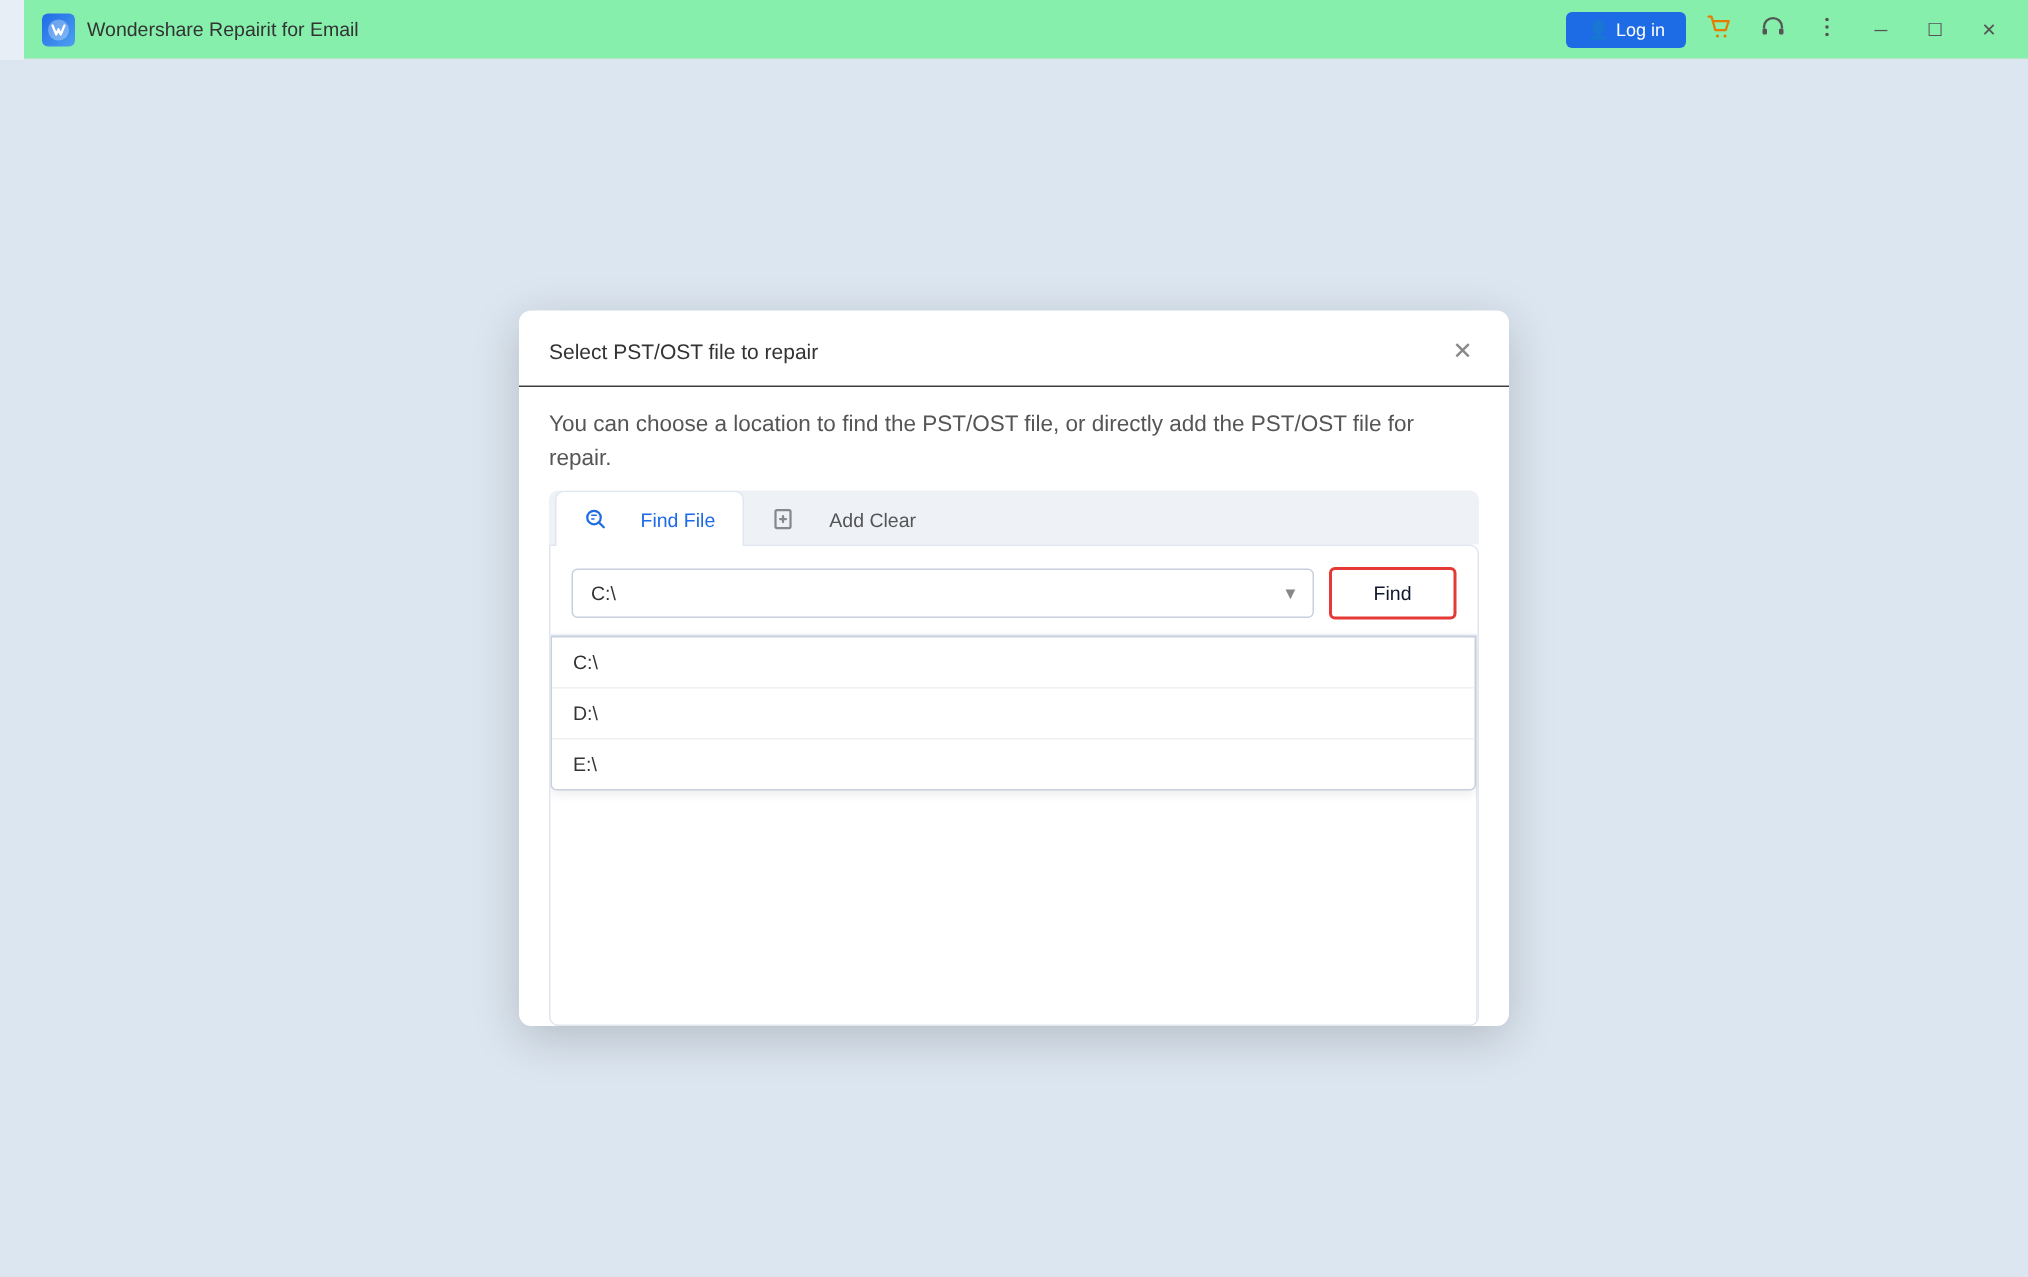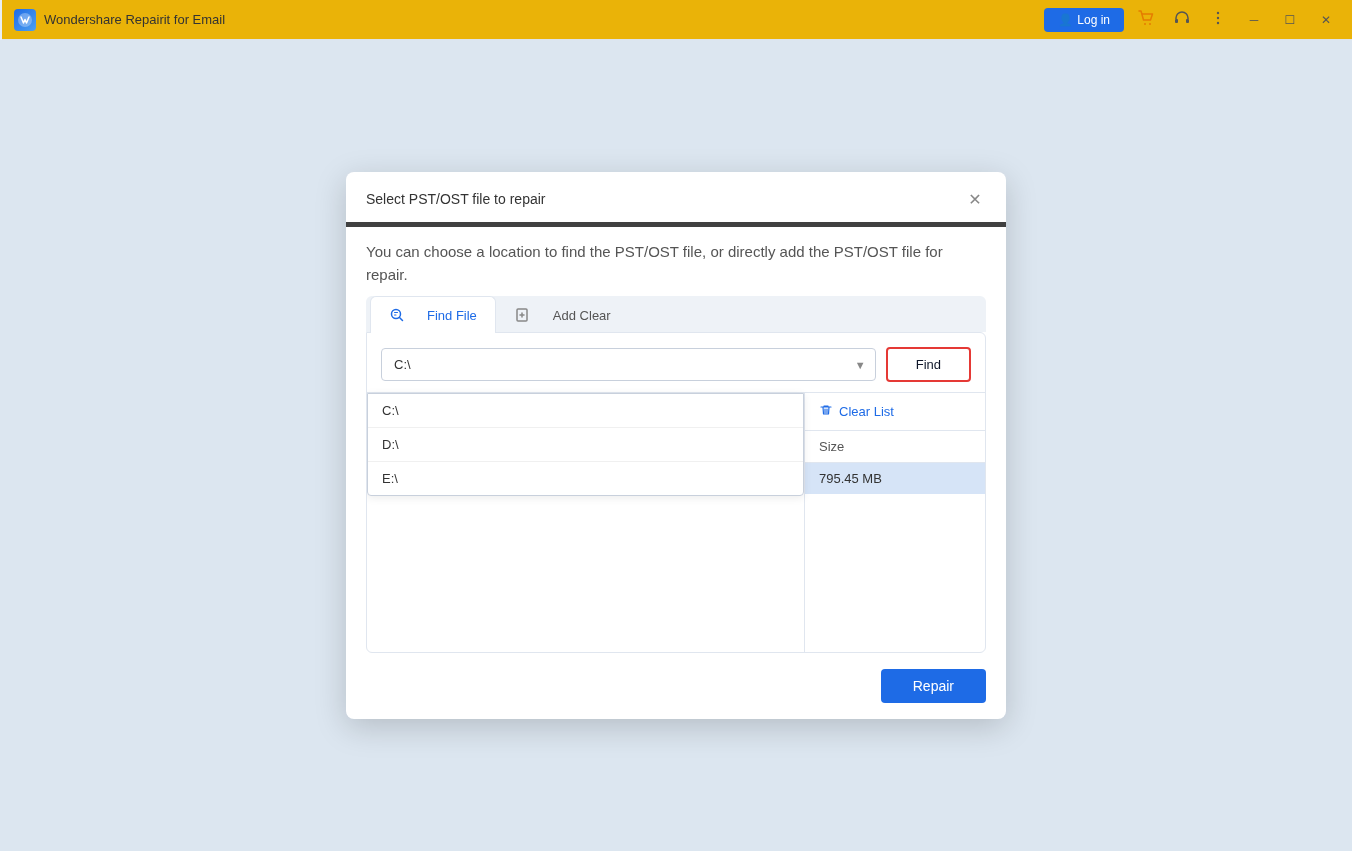--- a/index.html
+++ b/index.html
@@ -10,23 +10,23 @@
       background: #e8eef5;
       font-family: 'Segoe UI', Arial, sans-serif;
       font-size: 13px;
       overflow: hidden;
       position: relative;
     }
 
     
     .titlebar {
       position: absolute;
-      top: 0; left: 2px; right: 0;
+      top: 0; left: 16px; right: 0;
       height: 40px;
-      background: #eab308;
+      background: #86efac;
       display: flex;
       align-items: center;
       padding: 0 12px;
       border-bottom: 1px solid #dde3ea;
     }
 
     .titlebar-logo {
       width: 22px;
       height: 22px;
       margin-right: 8px;
@@ -105,21 +105,21 @@
       width: 660px;
       padding: 0;
       position: relative;
     }
 
     .dialog-header {
       display: flex;
       align-items: center;
       justify-content: space-between;
       padding: 16px 20px 12px 20px;
-      border-bottom: 5px solid #404040;
+      border-bottom: 1px solid #404040;
     }
 
     .dialog-title {
       font-size: 14px;
       color: #333;
       font-weight: 500;
     }
 
     .dialog-close {
       width: 22px;
@@ -432,35 +432,19 @@
       <div class="result-area">
 
         <div class="file-list-panel">
           <div class="dropdown-overlay">
             <div class="dropdown-item">C:\</div>
             <div class="dropdown-item">D:\</div>
             <div class="dropdown-item">E:\</div>
           </div>
         </div>
 
-        <div class="info-panel">
-          <button class="clear-list-btn">
-            <span>
-              <svg width="14" height="14" viewBox="0 0 14 14" fill="none">
-                <path d="M2 4h10M5 4V3h4v1M4 4l0.5 7h5L10 4" stroke="#1e6be6" stroke-width="1.2" stroke-linecap="round" stroke-linejoin="round" fill="none"></path>
-                <path d="M6 6v4M8 6v4" stroke="#1e6be6" stroke-width="1.2" stroke-linecap="round"></path>
-              </svg>
-            </span>
-            <span>Clear List</span>
-          </button>
-          <div class="size-header">Size</div>
-          <div class="size-value">795.45  MB</div>
-        </div>
 
       </div>
     </div>
 
-    <div class="dialog-footer">
-      <button class="repair-btn">Repair</button>
-    </div>
 
   </div>
 </div>
 
 </body></html>

